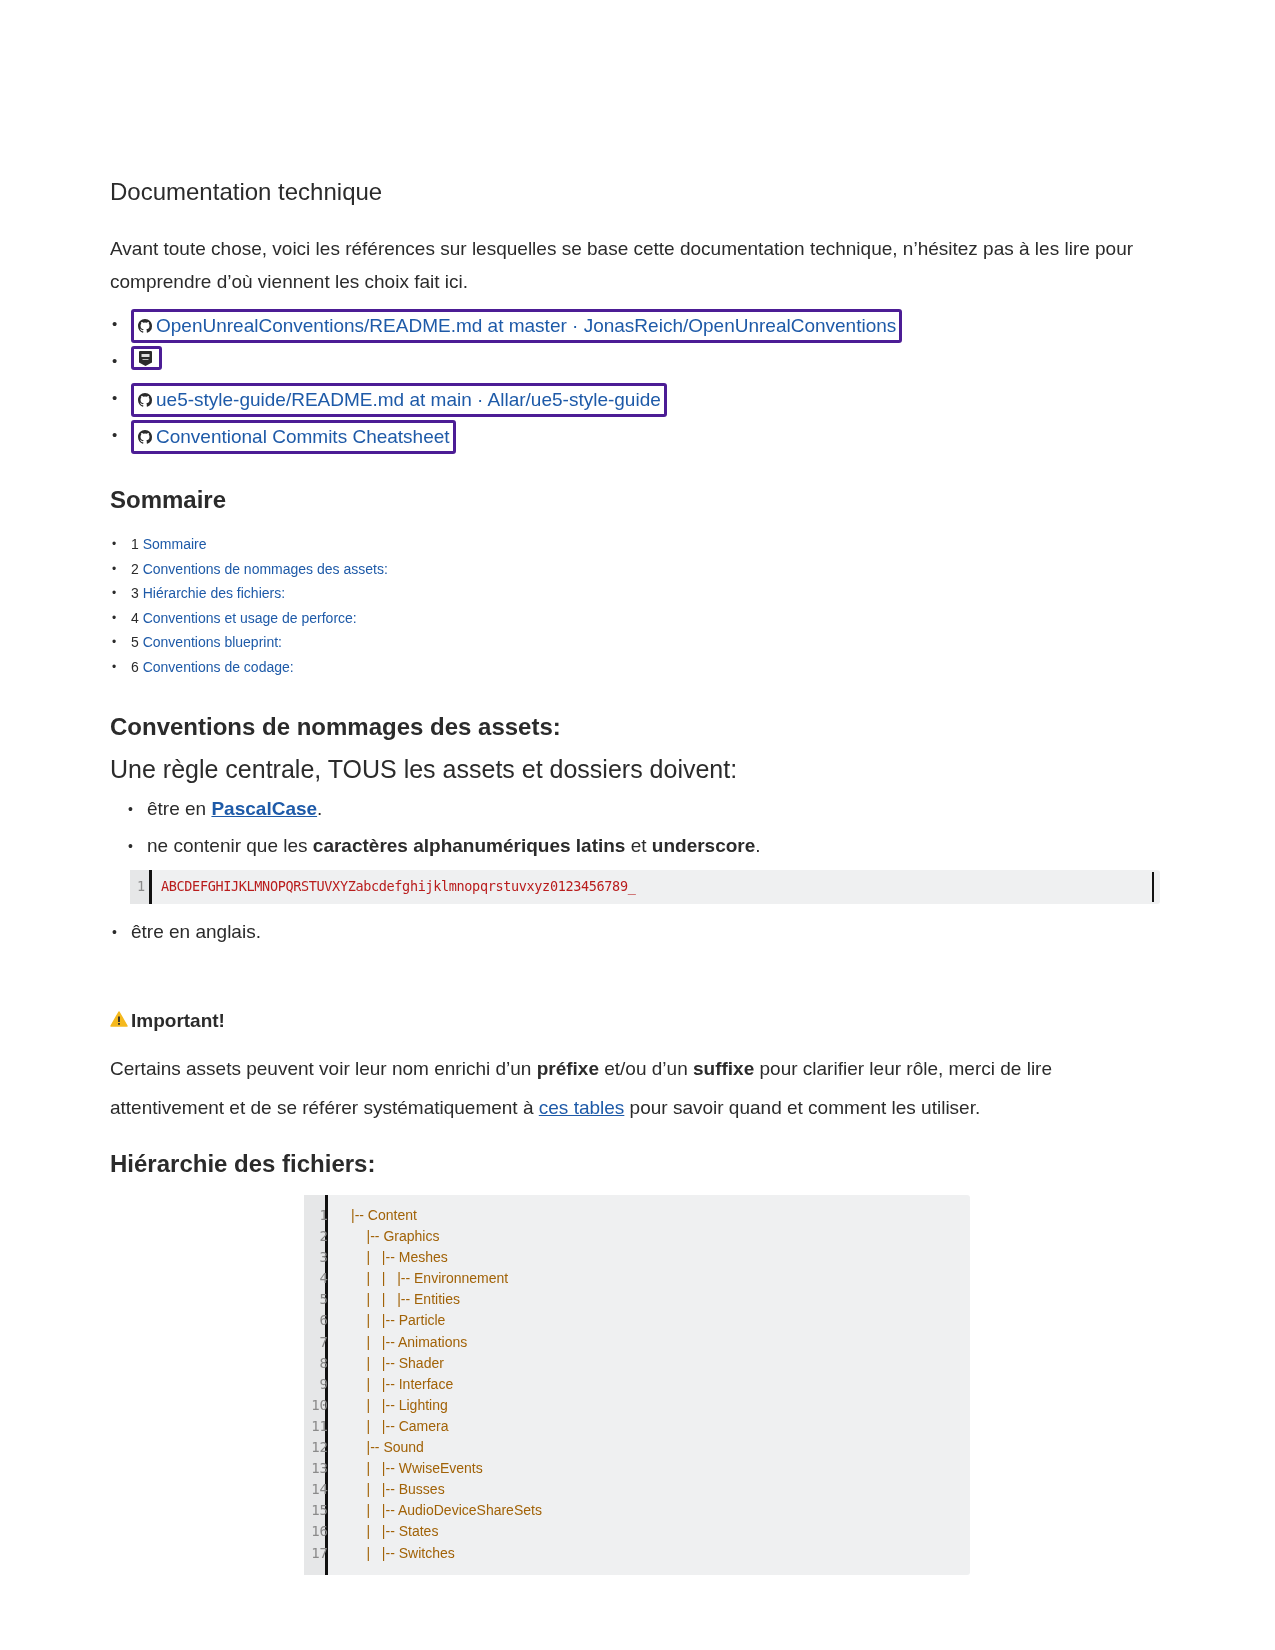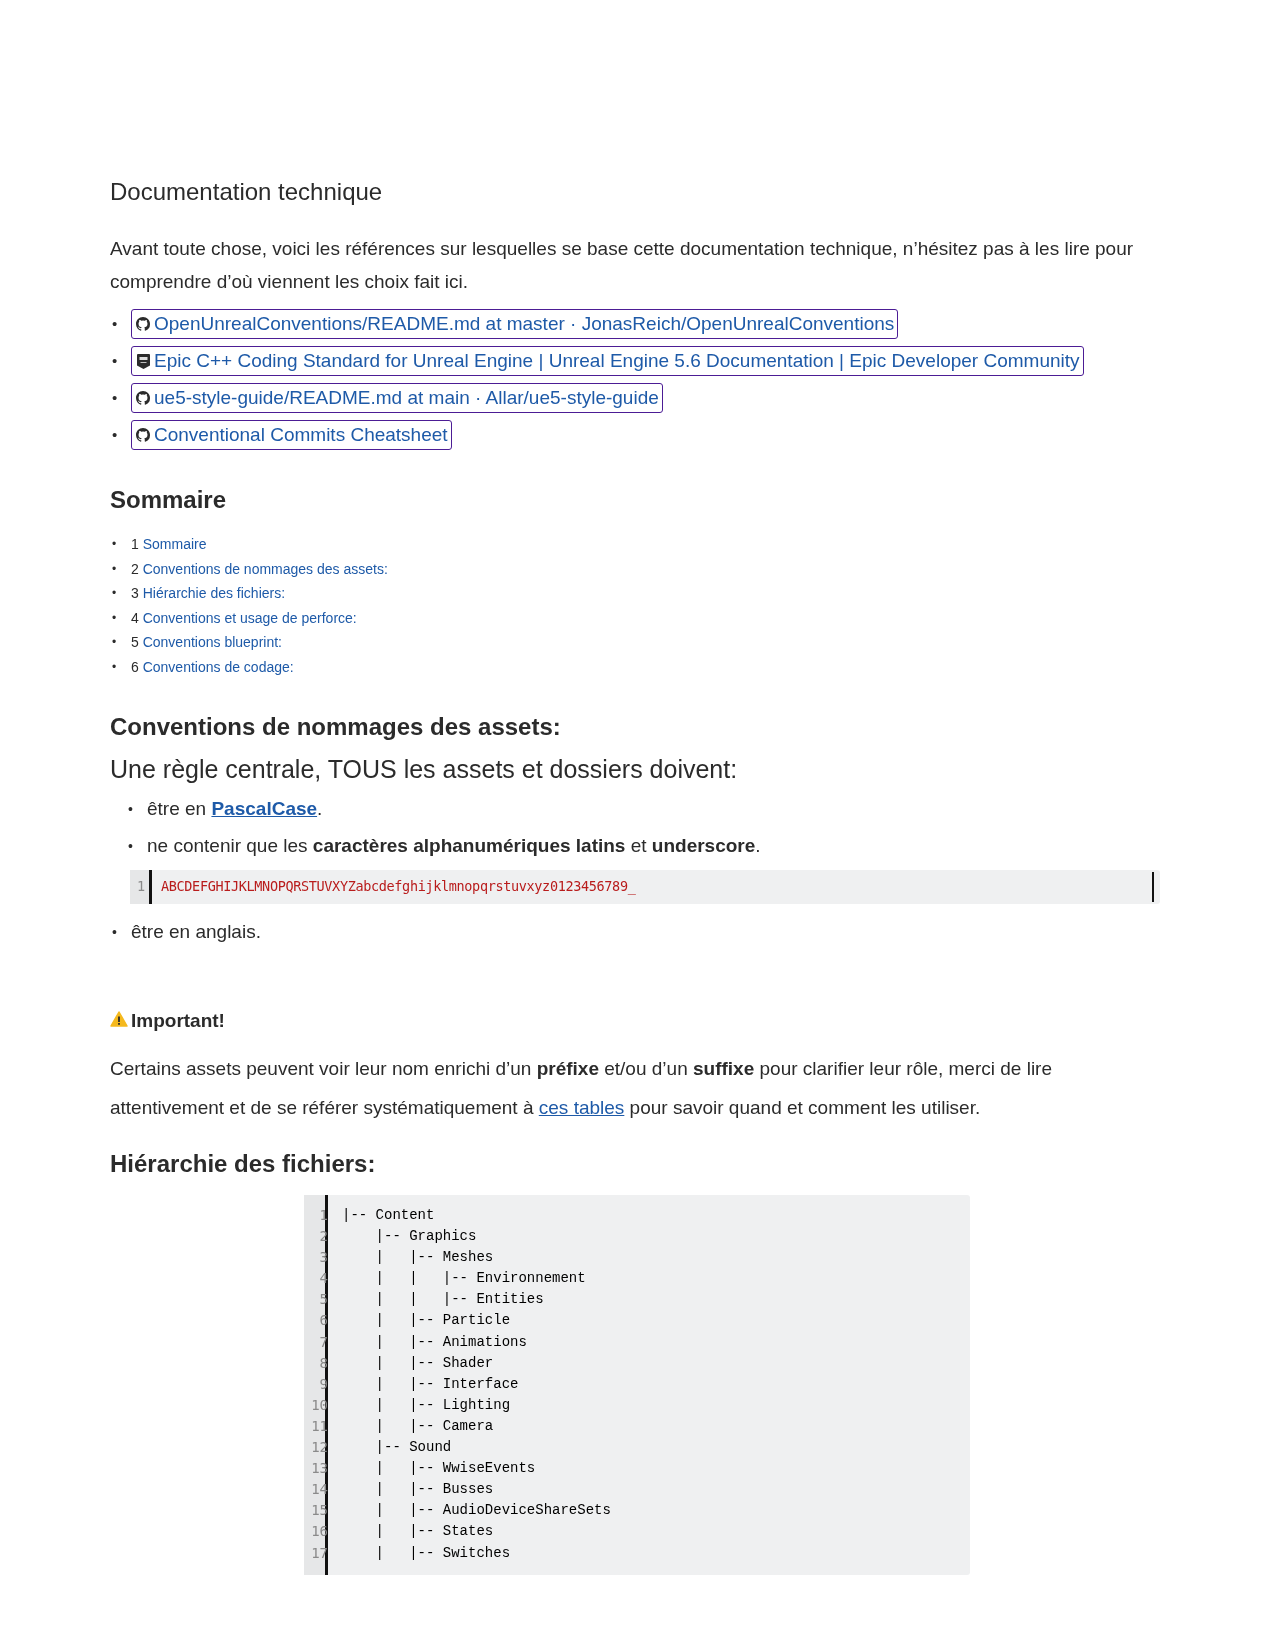--- a/index.html
+++ b/index.html
@@ -7,21 +7,21 @@
          font-family: "Liberation Sans", "DejaVu Sans", sans-serif; color: #2b2b2b; }
   .page { position: absolute; left: 110px; top: 0; width: 1055px; }
   .title { position: absolute; top: 178px; left: 0; font-size: 24px; font-weight: normal; color: #2b2b2b; margin: 0; }
   .intro { position: absolute; top: 232px; left: 0; width: 1050px; font-size: 19px; line-height: 33px; margin: 0; }
   ul { margin: 0; padding: 0; list-style: none; }
   li { position: relative; padding-left: 21px; }
   li::before { content: "•"; position: absolute; left: 2px; color: #2b2b2b; }
   .refs { position: absolute; top: 309px; left: 0; }
   .refs li { height: 37px; font-size: 19px; }
   .refs li::before { top: 6px; font-size: 15px; }
-  .chip { display: inline-flex; align-items: center; border: 1px solid #4c1d95; border-radius: 3px;
+  .chip { display: inline-flex; align-items: center; border: 3px solid #4c1d95; border-radius: 3px;
           padding: 1px 3px 1px 3px; color: #1e5aa8; text-decoration: none; line-height: 26px; }
   .chip .ico { width: 16px; height: 16px; margin-right: 3px; display: inline-flex; align-items: center; justify-content: center; }
   h2 { margin: 0; font-weight: bold; color: #2b2b2b; }
   .h-sommaire { position: absolute; top: 486px; left: 0; font-size: 24px; }
   .toc { position: absolute; top: 534px; left: 0; }
   .toc li { height: 24.6px; font-size: 14px; line-height: 20px; }
   .toc li::before { font-size: 12px; top: 0px; }
   .toc a { color: #1e5aa8; text-decoration: none; }
   .h-conv { position: absolute; top: 713px; left: 0; font-size: 24px; }
   .p-regle { position: absolute; top: 755px; left: 0; font-size: 25px; margin: 0; }
@@ -37,21 +37,21 @@
   .codeline .cursor { position: absolute; right: 6px; top: 2px; width: 2px; height: 30px; background: #111; }
   .rules2 { position: absolute: }
   .rules2 { position: absolute; top: 918px; left: 0; }
   .important { position: absolute; top: 1010px; left: 0; font-size: 19px; font-weight: bold; display: flex; align-items: flex-start; }
   .important .warn { width: 18px; height: 16px; margin-right: 3px; }
   .p-cert { position: absolute; top: 1049px; left: 0; width: 1050px; font-size: 19px; line-height: 39px; margin: 0; }
   .h-hier { position: absolute; top: 1150px; left: 0; font-size: 24px; }
   .tree { position: absolute; top: 1195px; left: 194px; width: 666px; height: 380px; background: #eff0f1; border-radius: 3px; }
   .tree .gutter { position: absolute; left: 0; top: 0; width: 24px; height: 380px; background: #e6e7e8; border-right: 3px solid #111; box-sizing: border-box; }
   .tree .nums { position: absolute; left: 4px; top: 10px; font-family: "DejaVu Sans Mono", monospace; font-size: 14px; line-height: 21.1px; color: #8a8a8a; text-align: right; width: 20px; overflow: hidden; }
-  .tree .lines { position: absolute; left: 38px; top: 10px; font-family: Liberation Mono, monospace; font-size: 14px; line-height: 21.1px; color: #000000; white-space: pre; }
+  .tree .lines { position: absolute; left: 47px; top: 10px; font-family: Liberation Sans, sans-serif; font-size: 14px; line-height: 21.1px; color: #a16207; white-space: pre; }
   .tree .row { height: 21.1px; }
 </style>
 </head>
 <body>
 
 <div class="page">
   <h1 class="title">Documentation technique</h1>
   <p class="intro">Avant toute chose, voici les références sur lesquelles se base cette documentation technique, n’hésitez pas à les lire pour comprendre d’où viennent les choix fait ici.</p>
 
   <ul class="refs">
@@ -67,21 +67,20 @@
     </li>
     <li>
       <a class="chip">
         <span class="ico">
           <svg width="13" height="15" viewBox="0 0 13 15">
               <path fill="#2b2b2b" d="M1 0h11a1 1 0 0 1 1 1v10.5L6.5 15 0 11.5V1a1 1 0 0 1 1-1z"></path>
               <rect x="2.5" y="3" width="8" height="3" fill="#ffffff" opacity="0.85"></rect>
               <rect x="3.5" y="8" width="6" height="1" fill="#ffffff" opacity="0.7"></rect>
             </svg>
         </span>
-        <span>Epic C++ Coding Standard for Unreal Engine | Unreal Engine 5.6 Documentation | Epic Developer Community</span>
       </a>
     </li>
     <li>
       <a class="chip">
         <span class="ico">
           <svg width="14" height="14" viewBox="0 0 16 16">
               <path fill="#2b2b2b" d="M8 0C3.58 0 0 3.58 0 8c0 3.54 2.29 6.53 5.47 7.59.4.07.55-.17.55-.38v-1.33c-2.23.48-2.7-1.070-2.7-1.07-.36-.92-.89-1.17-.89-1.17-.73-.5.05-.49.05-.49.81.06 1.23.83 1.23.83.72 1.23 1.88.87 2.34.67.07-.52.28-.87.51-1.07-1.78-.2-3.65-.89-3.650-3.95 0-.87.31-1.59.83-2.15-.08-.2-.36-1.02.08-2.12 0 0 .67-.21 2.2.82a7.6 7.6 0 0 1 4 0c1.53-1.04 2.2-.82 2.2-.82.44 1.1.16 1.92.08 2.12.51.56.82 1.27.82 2.15 0 3.07-1.87 3.75-3.65 3.95.29.25.54.73.54 1.48v2.2c0 .21.15.46.55.38A8.01 8.01 0 0 0 16 8c0-4.42-3.58-8-8-8z"></path>
             </svg>
         </span>
         <span>ue5-style-guide/README.md at main · Allar/ue5-style-guide</span>

